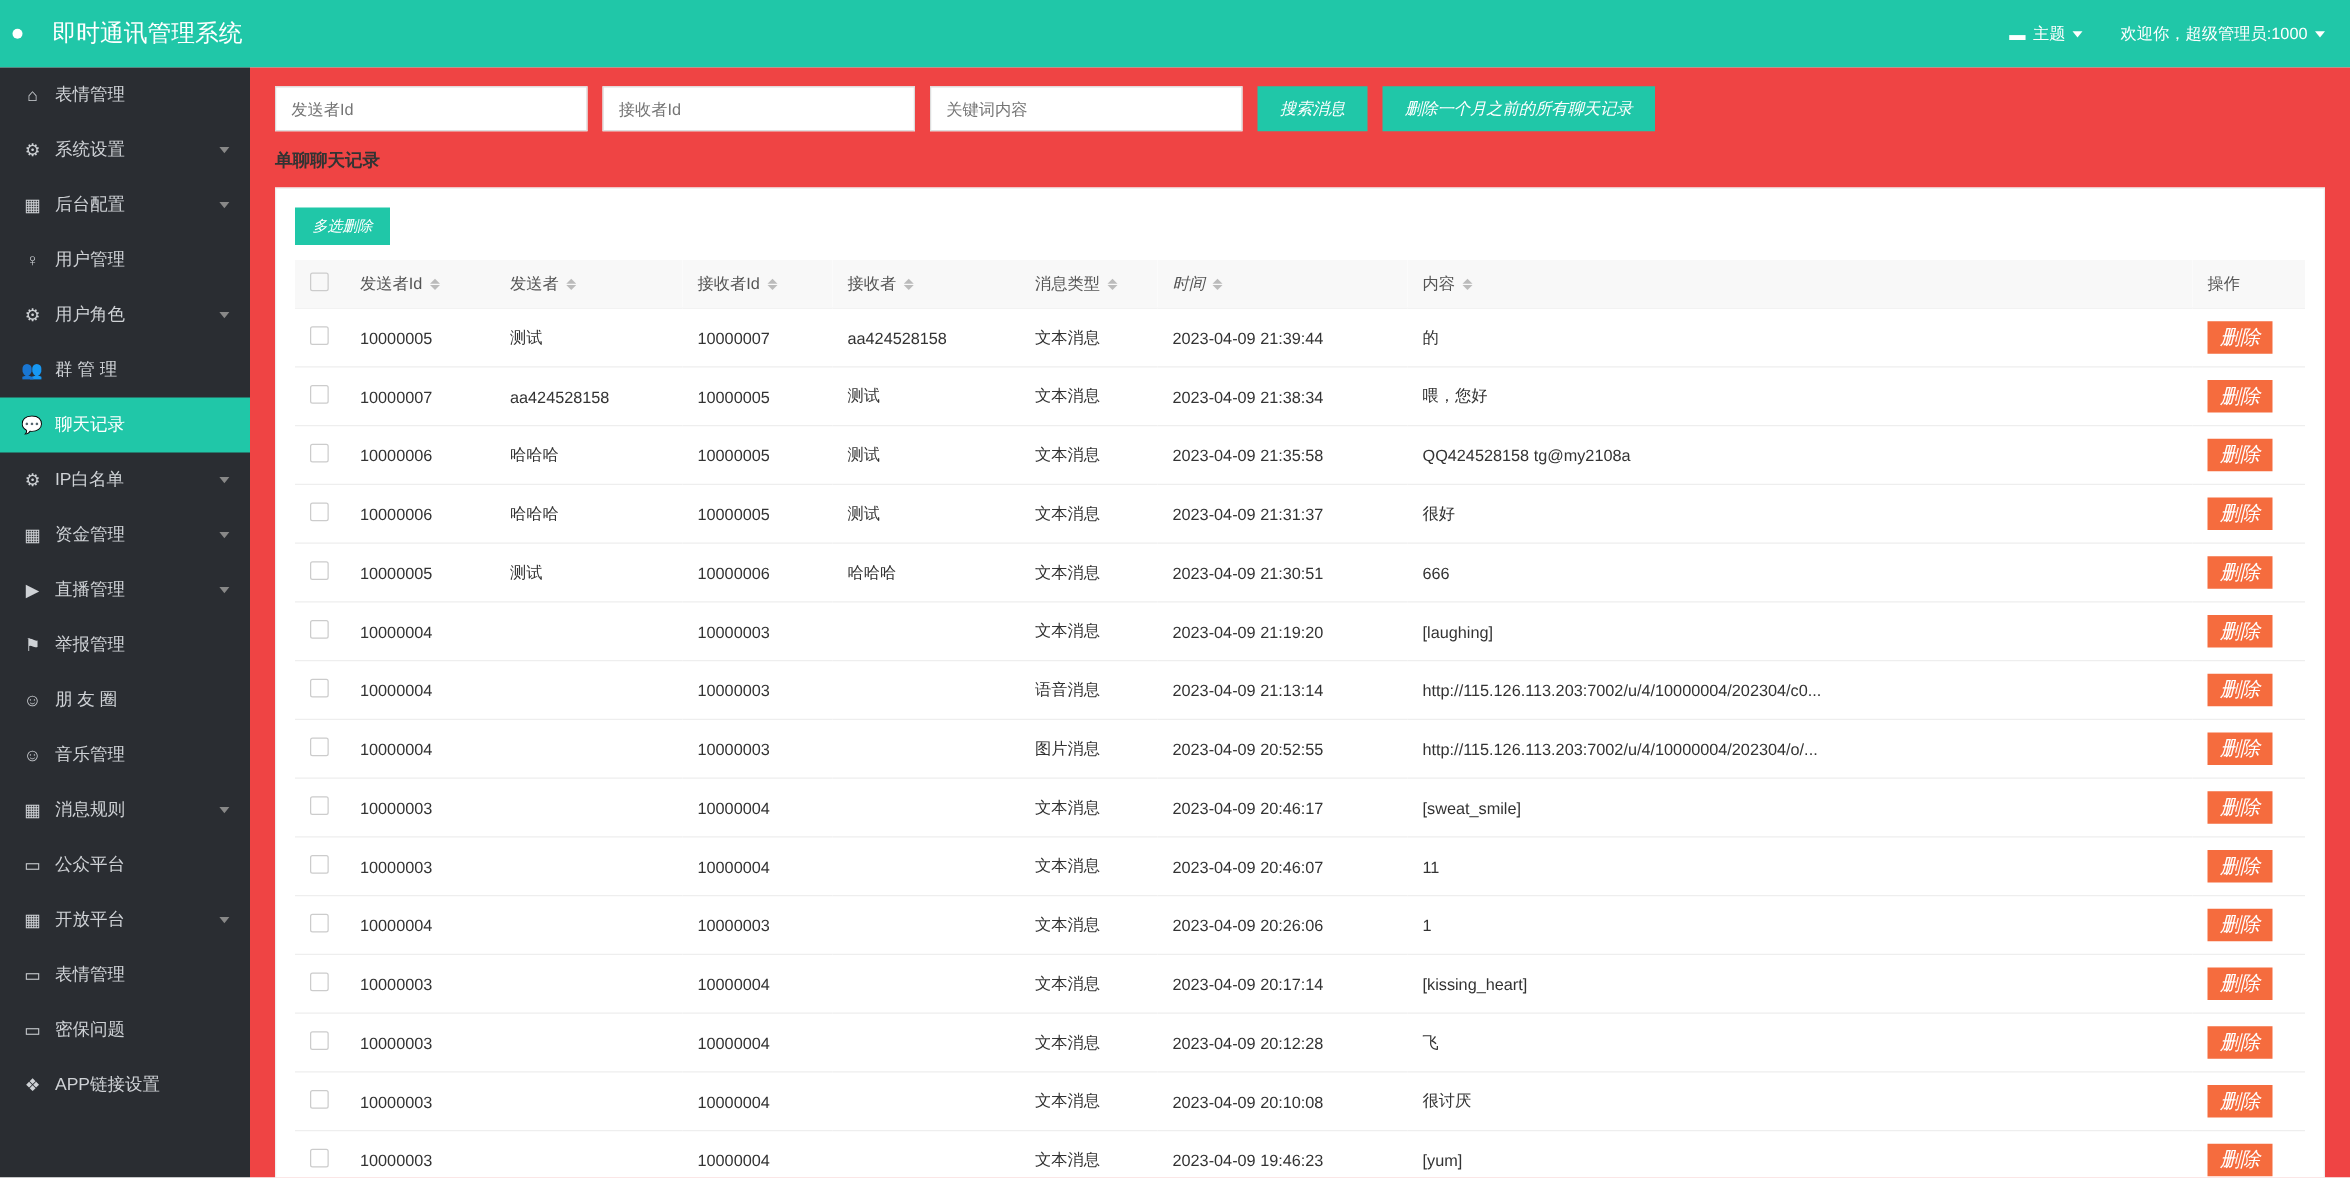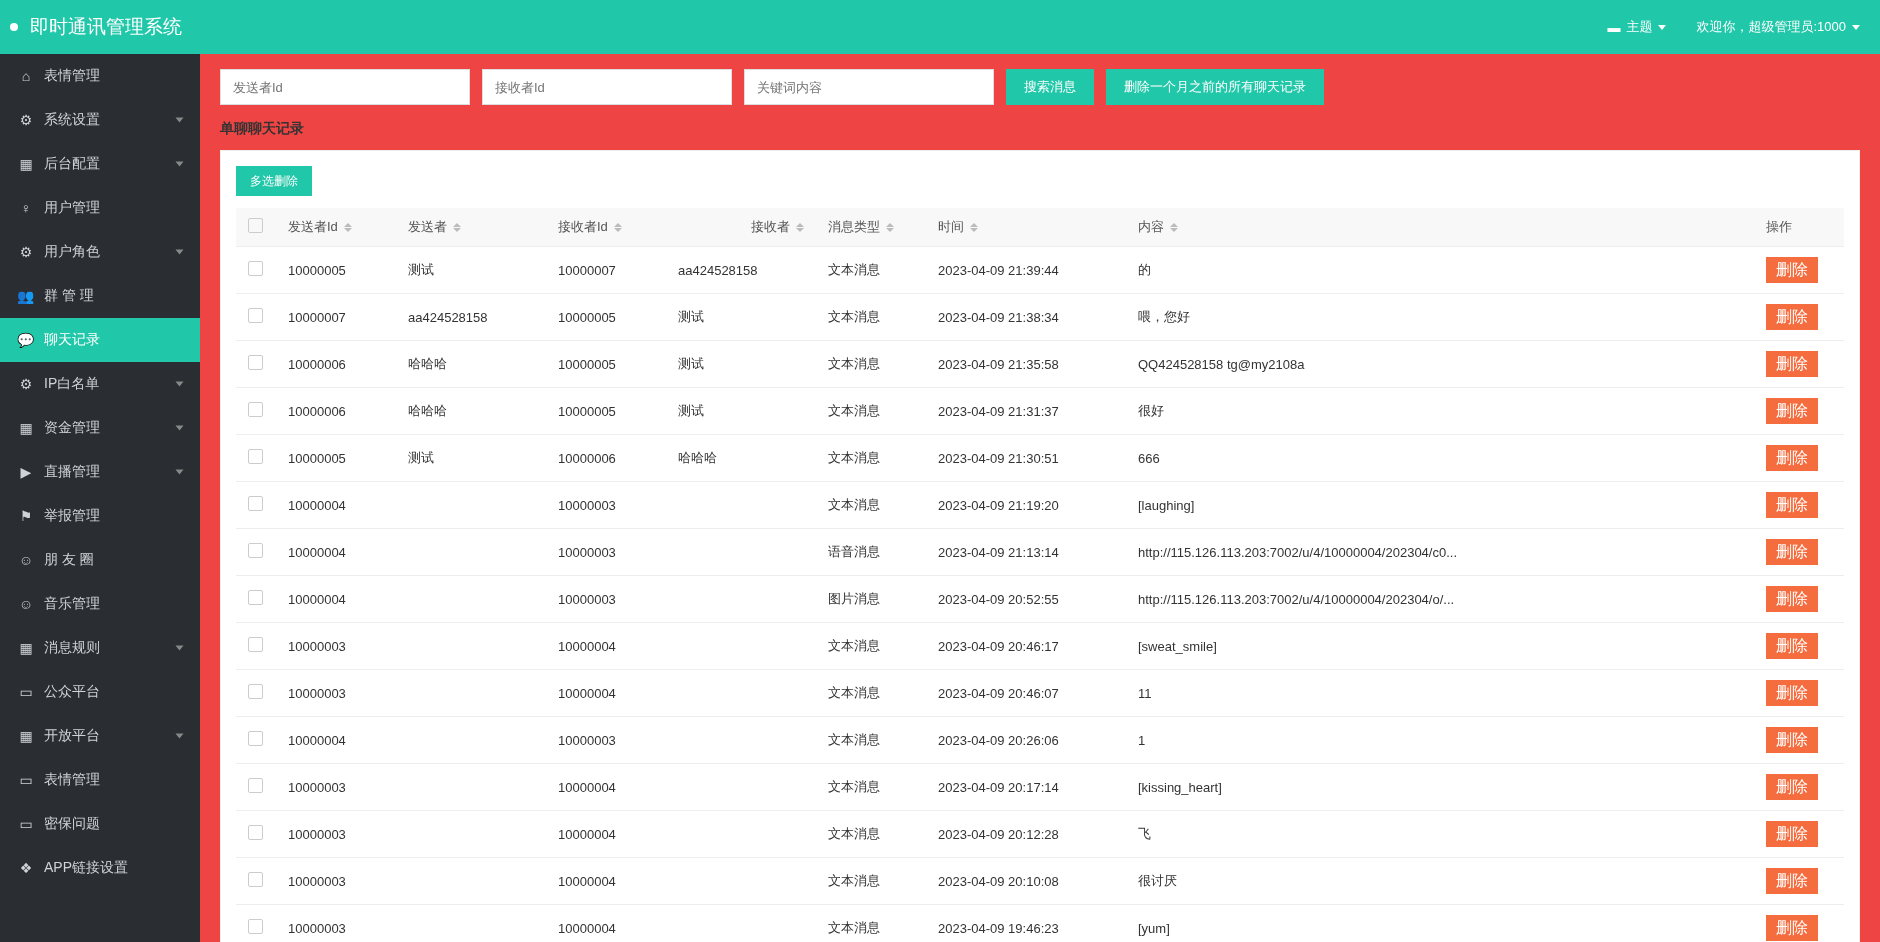--- a/index.html
+++ b/index.html
@@ -1,59 +1,59 @@
 <!DOCTYPE html>
 <html><head>
 <meta charset="utf-8">
 <style>
 * { margin: 0; padding: 0; box-sizing: border-box; }
 body { font-family: -apple-system, "Helvetica Neue", Arial, sans-serif; font-size: 13px; color: #333; background: #f5f5f5; overflow: hidden; }
 .app { display: flex; flex-direction: column; height: 942px; width: 1880px; }
 .header { background: #20c7a8; color: #fff; height: 54px; display: flex; align-items: center; justify-content: space-between; padding: 0 20px 0 10px; }
-.header-left { display: flex; align-items: center; gap: 12px; font-size: 19px; font-weight: 500; }
+.header-left { display: flex; align-items: center; gap: 24px; font-size: 19px; font-weight: 500; }
 .header-right { display: flex; align-items: center; gap: 30px; font-size: 13px; }
 .header-right .theme, .header-right .welcome { display: flex; align-items: center; gap: 6px; cursor: pointer; }
 .caret-down { display: inline-block; width: 0; height: 0; border-left: 4px solid transparent; border-right: 4px solid transparent; border-top: 5px solid #fff; }
 .dot { display: inline-block; width: 8px; height: 8px; background: #fff; border-radius: 50%; }
 
 .body { display: flex; flex: 1; min-height: 0; }
 .sidebar { width: 200px; background: #2a2d32; color: #cfd2d6; display: flex; flex-direction: column; overflow-y: auto; }
 .sidebar-item { display: flex; align-items: center; justify-content: space-between; padding: 13px 18px; cursor: pointer; font-size: 14px; }
 .sidebar-item.active { background: #20c7a8; color: #fff; }
 .sidebar-item .left { display: flex; align-items: center; gap: 10px; }
 .sidebar-item .chev { width: 0; height: 0; border-top: 4px solid transparent; border-bottom: 4px solid transparent; border-left: 5px solid #888; transform: rotate(90deg); }
 .sidebar-icon { width: 16px; height: 16px; display: inline-flex; align-items: center; justify-content: center; font-size: 14px; }
 
 .main { flex: 1; background: #ef4444; padding: 15px 20px; display: flex; flex-direction: column; min-width: 0; }
 .toolbar { display: flex; gap: 12px; align-items: center; margin-bottom: 15px; }
 .toolbar input[type="text"] { width: 250px; height: 36px; border: 1px solid #ddd; padding: 0 12px; font-size: 13px; background: #fff; }
-.btn { height: 36px; padding: 0 18px; border: none; font-size: 13px; cursor: pointer; color: #fff; }
+.btn { height: 36px; padding: 0 18px; border: none; font-size: 13px; cursor: pointer; color: #fff; font-style: italic; }
 .btn-primary { background: #20c7a8; }
 .btn-danger { background: #f56c3e; }
 .btn-danger.small { height: 26px; padding: 0 10px; font-size: 16px; }
 .btn-sm { height: 30px; padding: 0 14px; font-size: 12px; }
 
 .section-title { font-size: 14px; font-weight: 700; margin-bottom: 12px; color: #333; }
 .card { background: #fff; border: 1px solid #eee; padding: 15px; }
 .table-wrap { overflow-x: auto; }
 table { width: 100%; border-collapse: collapse; table-layout: fixed; }
 th, td { padding: 10px 12px; text-align: left; border-bottom: 1px solid #eee; font-size: 13px; white-space: nowrap; overflow: hidden; text-overflow: ellipsis; }
 thead th { background: #f8f8f8; font-weight: 500; color: #555; position: relative; }
 .sort-icons { display: inline-flex; flex-direction: column; margin-left: 6px; vertical-align: middle; gap: 1px; }
 .sort-up, .sort-down { width: 0; height: 0; border-left: 4px solid transparent; border-right: 4px solid transparent; }
 .sort-up { border-bottom: 4px solid #bbb; }
 .sort-down { border-top: 4px solid #bbb; }
 .checkbox { width: 15px; height: 15px; border: 1px solid #ccc; border-radius: 2px; display: inline-block; cursor: pointer; }
 .col-check { width: 40px; }
 .col-sender-id { width: 120px; }
 .col-sender { width: 150px; }
 .col-recv-id { width: 120px; }
-.col-recv { width: 150px; text-align: right; }
+.col-recv { width: 150px; }
 .col-type { width: 110px; }
-.col-time { width: 200px; }
+.col-time { width: 200px; font-style: italic; }
 .col-content { width: auto; }
 .col-action { width: 90px; }
 </style>
 </head>
 <body>
 
 <div class="app">
   <div class="header">
     <div class="header-left">
       <span class="dot"></span>

